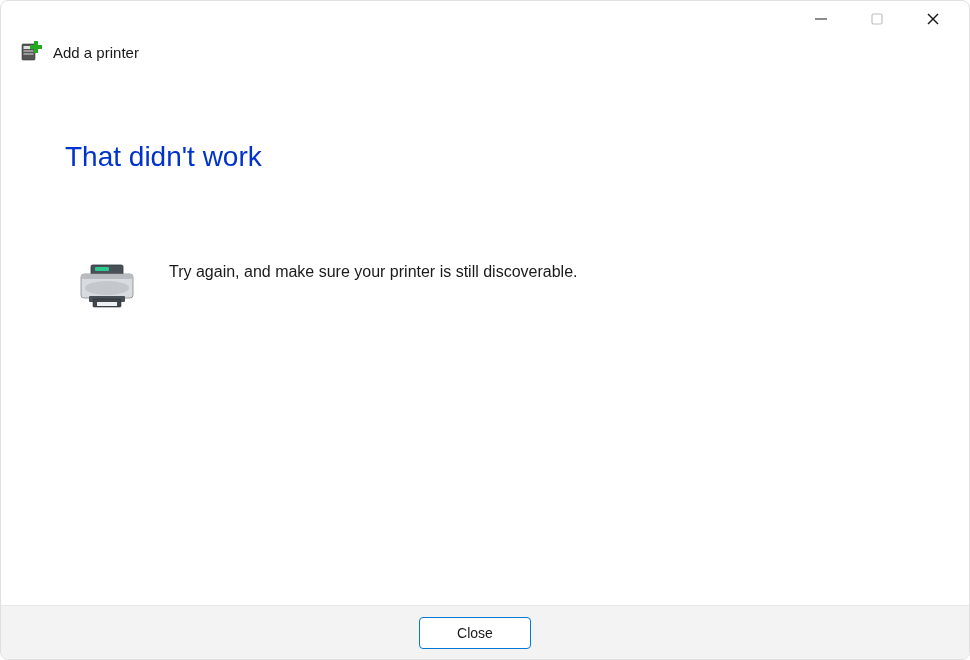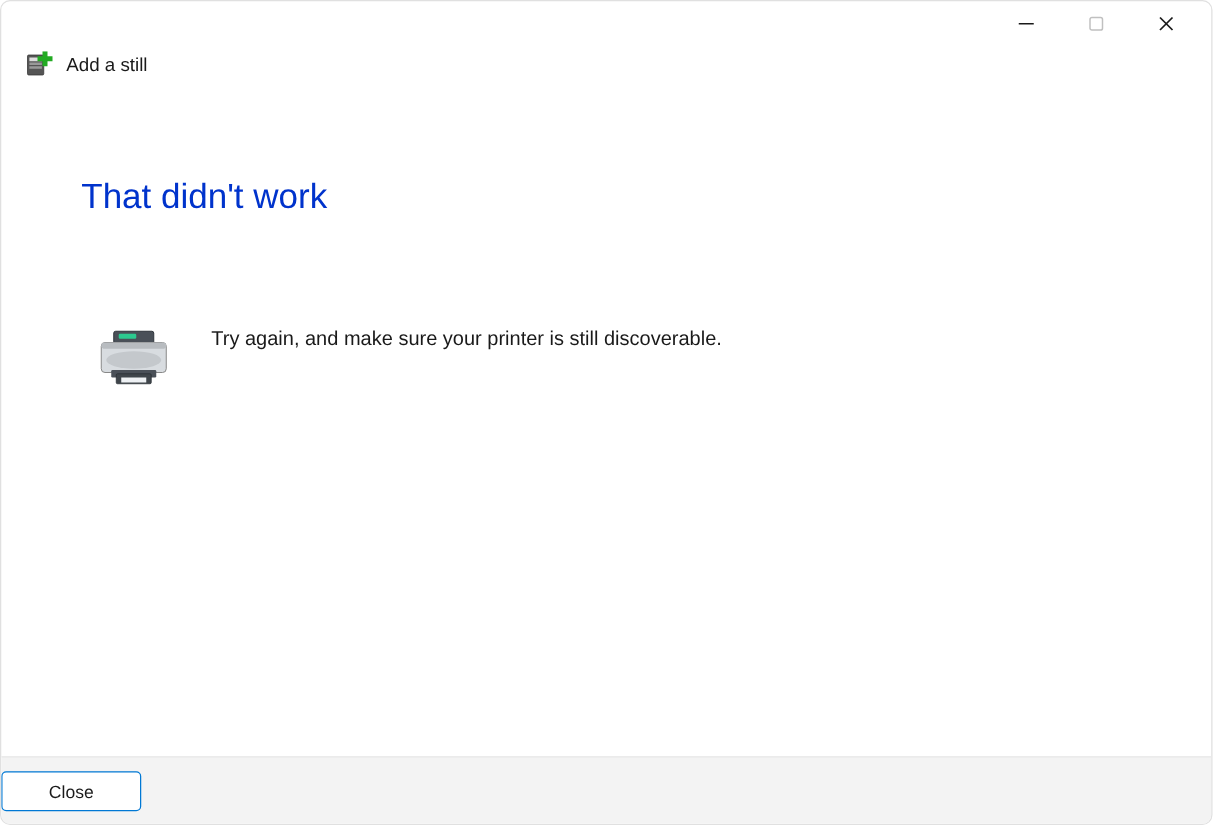--- a/index.html
+++ b/index.html
@@ -85,21 +85,21 @@
     }
     .footer {
       position: absolute;
       bottom: 0;
       left: 0;
       right: 0;
       height: 54px;
       background: #f3f3f3;
       border-top: 1px solid #e8e8e8;
       display: flex;
-      justify-content: flex-start;
+      justify-content: center;
       align-items: center;
       padding-right: 20px;
     }
     .close-button {
       width: 112px;
       height: 32px;
       background: #ffffff;
       border: 1px solid #0078d4;
       border-radius: 4px;
       font-size: 14px;
@@ -134,21 +134,21 @@
   <div class="header-icon">
     <svg viewBox="0 0 22 22">
       <rect x="1" y="3" width="13" height="16" rx="1" fill="#555" stroke="#333" stroke-width="0.6"></rect>
       <rect x="2.5" y="5" width="10" height="3" fill="#ddd"></rect>
       <rect x="2.5" y="9" width="10" height="2" fill="#999"></rect>
       <rect x="2.5" y="12" width="10" height="2" fill="#999"></rect>
       <rect x="13" y="0" width="4" height="12" fill="#22aa22"></rect>
       <rect x="9" y="4" width="12" height="4" fill="#22aa22"></rect>
     </svg>
   </div>
-  <div class="header-title">Add a still</div>
+  <div class="header-title">Add a printer</div>
 </div>
 
 <div class="content">
   <h1 class="main-heading">That didn't work</h1>
   <div class="message-row">
     <div class="printer-icon">
       <svg viewBox="0 0 60 48">
         <rect x="14" y="2" width="32" height="10" rx="1.5" fill="#4a5058" stroke="#2f353b" stroke-width="0.8"></rect>
         <rect x="18" y="4" width="14" height="4" rx="1" fill="#2cc98f"></rect>
         <rect x="4" y="11" width="52" height="24" rx="3" fill="#d8dce0" stroke="#888" stroke-width="0.8"></rect>

